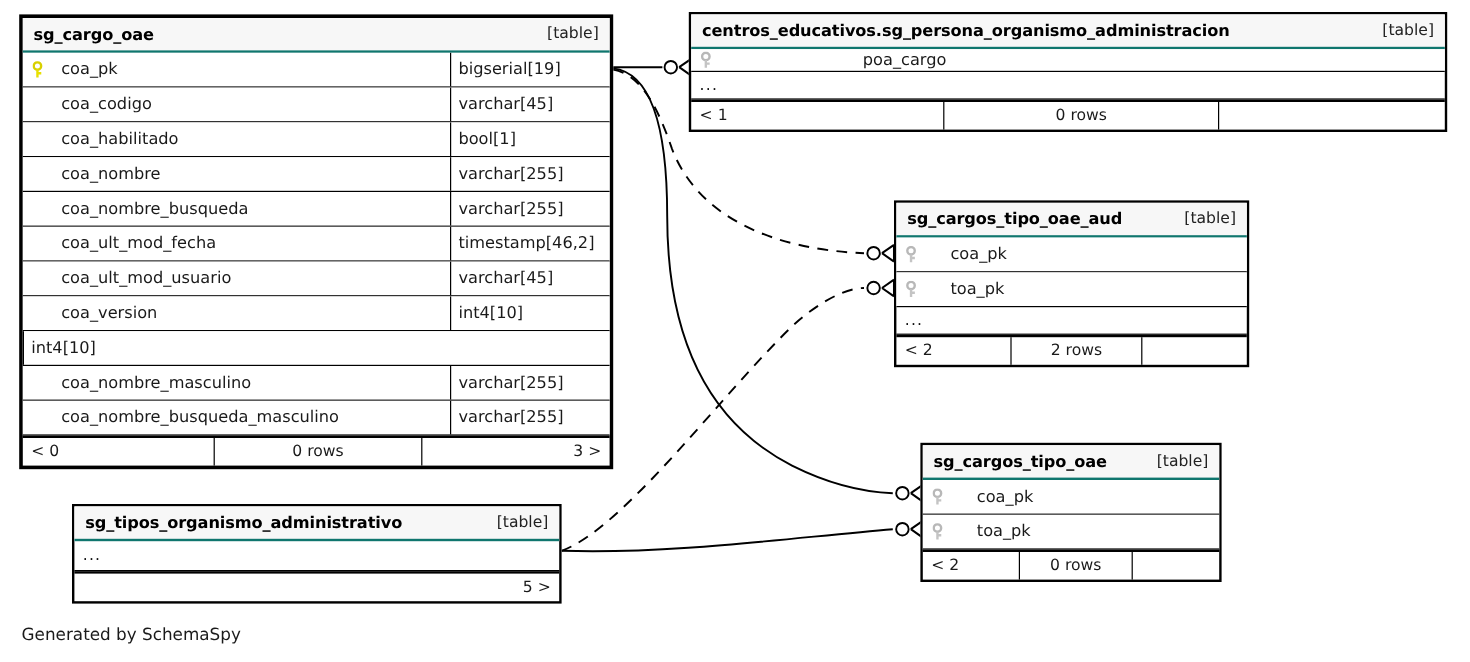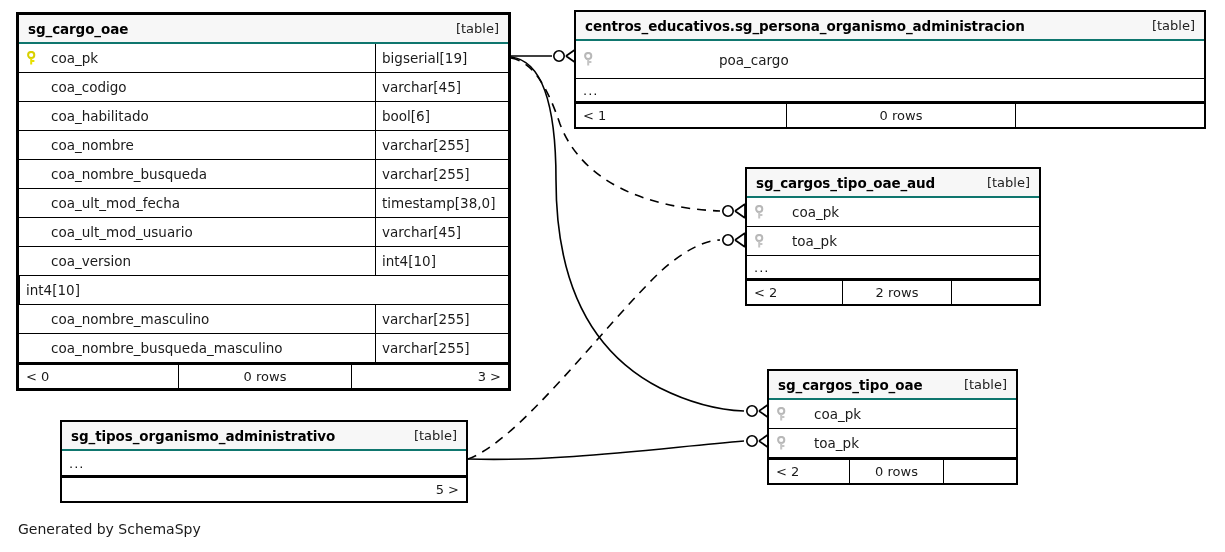--- a/index.html
+++ b/index.html
@@ -211,21 +211,21 @@
         <span class="col-label">coa_codigo</span>
       </div>
       <div class="cell-type" style="width:133px;">varchar[45]</div>
     </div>
 
     <div class="row">
       <div class="cell-name">
         <span class="key"></span>
         <span class="col-label">coa_habilitado</span>
       </div>
-      <div class="cell-type" style="width:133px;">bool[6]</div>
+      <div class="cell-type" style="width:133px;">bool[1]</div>
     </div>
 
     <div class="row">
       <div class="cell-name">
         <span class="key"></span>
         <span class="col-label">coa_nombre</span>
       </div>
       <div class="cell-type" style="width:133px;">varchar[255]</div>
     </div>
 
@@ -235,21 +235,21 @@
         <span class="col-label">coa_nombre_busqueda</span>
       </div>
       <div class="cell-type" style="width:133px;">varchar[255]</div>
     </div>
 
     <div class="row">
       <div class="cell-name">
         <span class="key"></span>
         <span class="col-label">coa_ult_mod_fecha</span>
       </div>
-      <div class="cell-type" style="width:133px;">timestamp[38,0]</div>
+      <div class="cell-type" style="width:133px;">timestamp[46,2]</div>
     </div>
 
     <div class="row">
       <div class="cell-name">
         <span class="key"></span>
         <span class="col-label">coa_ult_mod_usuario</span>
       </div>
       <div class="cell-type" style="width:133px;">varchar[45]</div>
     </div>
 
@@ -287,21 +287,21 @@
       <div class="foot-cell foot-right" style="flex:1 1 auto;">3 &gt;</div>
     </div>
   </div>
 
   <div class="tbl" style="left:574px; top:10px; width:632px;">
     <div class="tbl-head">
       <span class="tbl-title">centros_educativos.sg_persona_organismo_administracion</span>
       <span class="tbl-tag">[table]</span>
     </div>
 
-    <div class="row" style="height:38px;">
+    <div class="row" style="height:19px;">
       <div class="cell-name centered">
         <span class="key">
           <svg width="13" height="15" viewBox="0 0 13 15">
               <circle cx="4.2" cy="4" r="3.1" fill="none" stroke="#b8b8b8" stroke-width="2"></circle>
               <path d="M4.2,7 L4.2,13.5 M4.2,10 L7.4,10" stroke="#c4c4c4" stroke-width="2" fill="none"></path>
             </svg>
         </span>
         <span class="col-label">poa_cargo</span>
       </div>
     </div>

